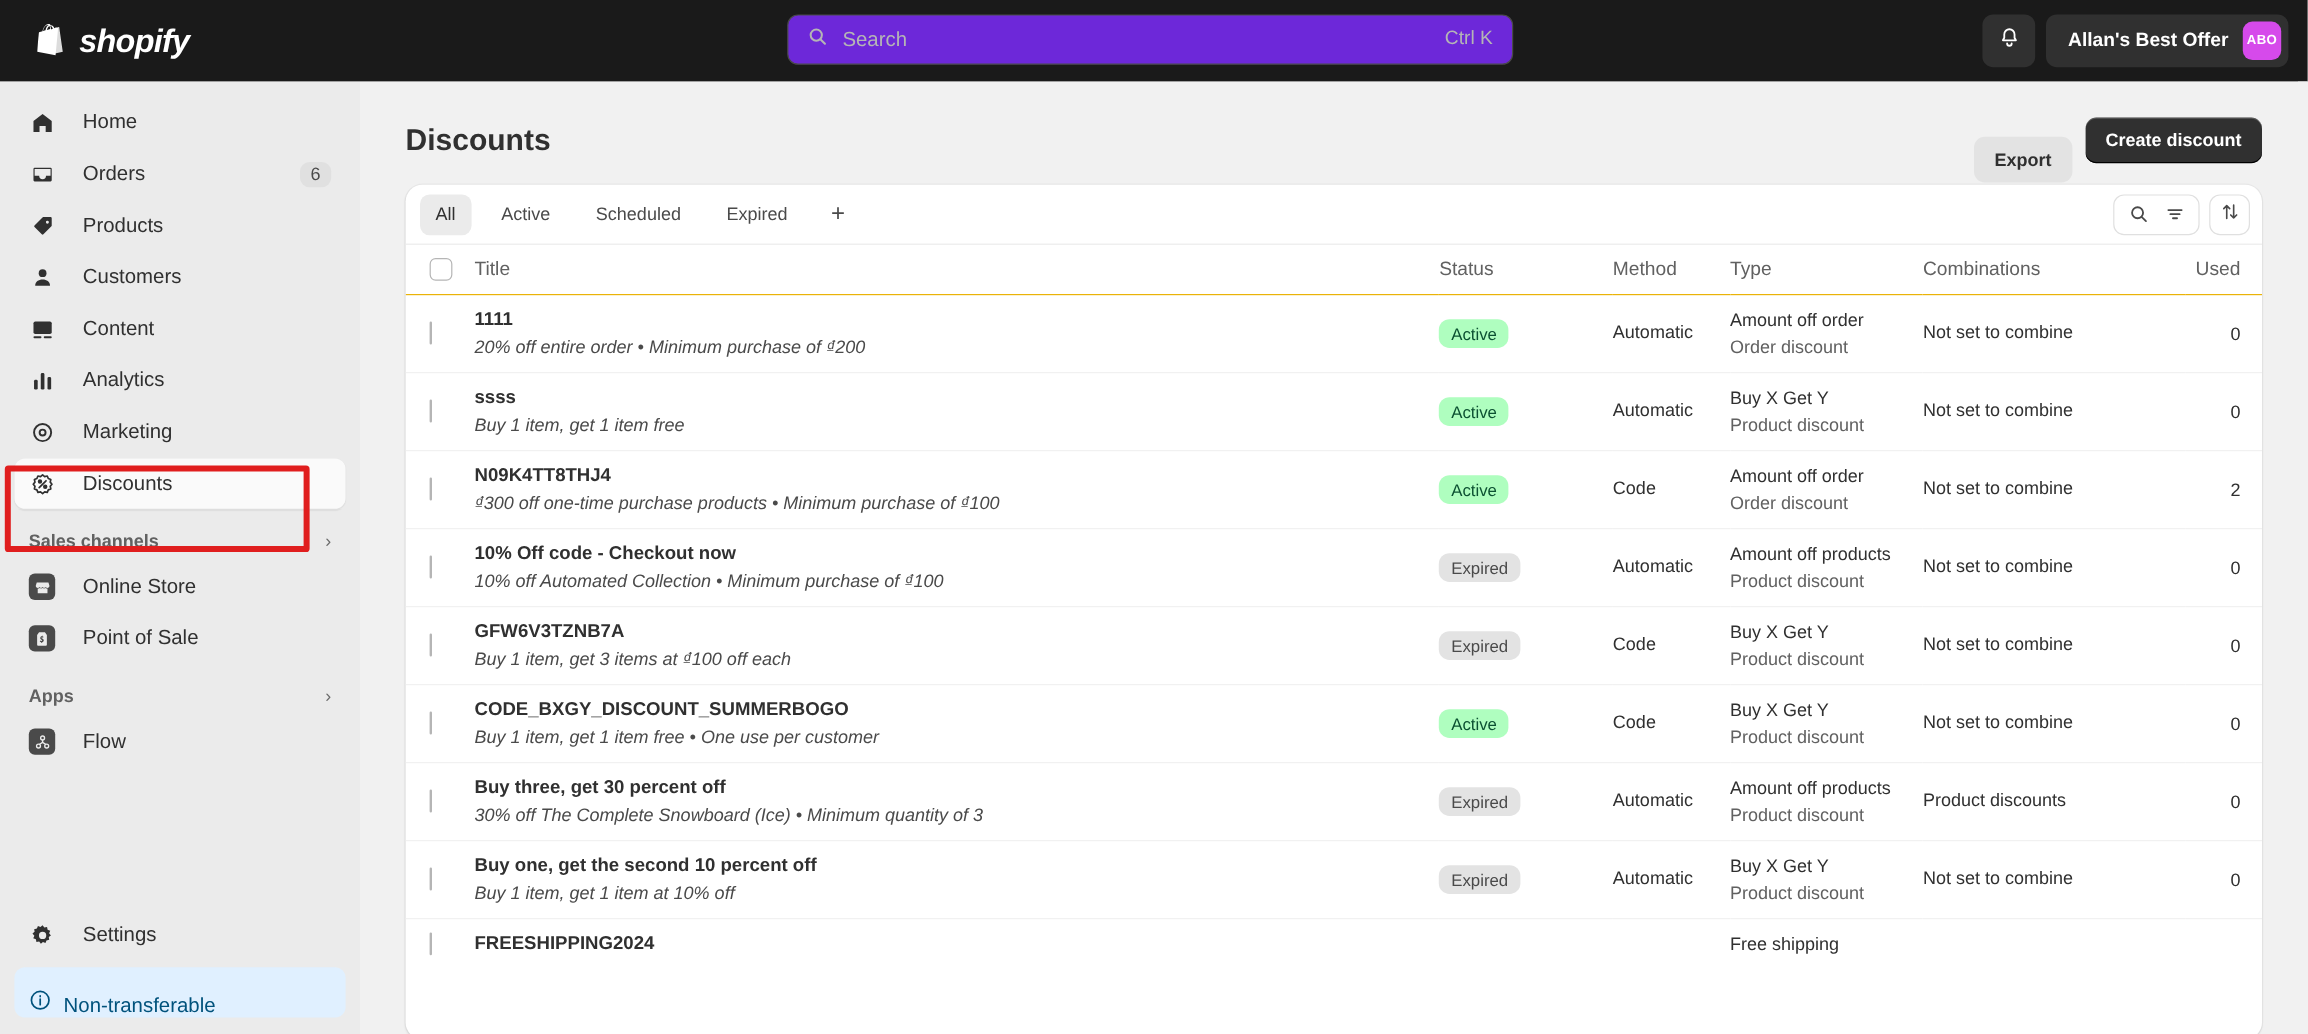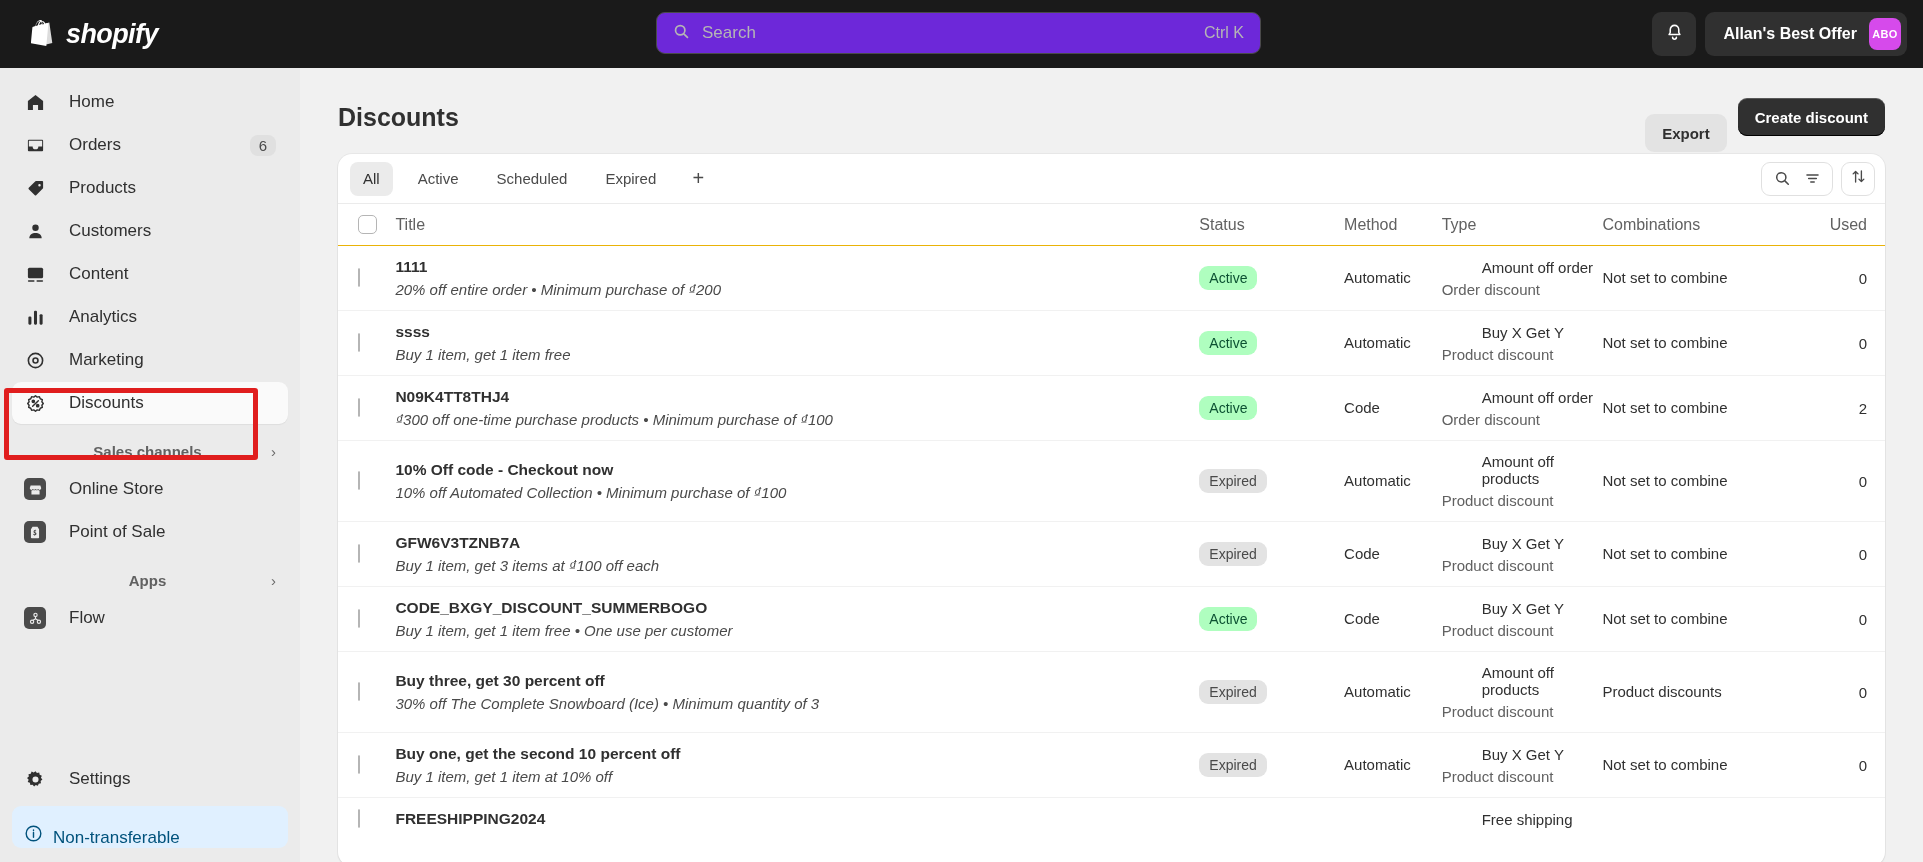--- a/index.html
+++ b/index.html
@@ -91,21 +91,21 @@
   .nav-label { font-size: 17px; color: #303030; flex: 1; }
   .nav-item.active { background: #fafafa; box-shadow: 0 1px 1px rgba(0,0,0,.06); }
   .nav-item.active .nav-label { font-weight: 500; }
   .badge-count {
     background: #e0e0e0; color: #4a4a4a;
     font-size: 15px; border-radius: 8px;
     padding: 2px 9px; min-width: 26px; text-align: center;
   }
   .section-head {
     display: flex; align-items: center;
-    margin: 14px 24px 4px 24px; height: 26px; cursor: pointer; text-align: center;
+    margin: 14px 24px 4px 24px; height: 26px; cursor: pointer;
   }
   .section-title {
     font-size: 15px; font-weight: 600; color: #616161; flex: 1;
   }
   .chev { color: #6b6b6b; font-size: 15px; }
   .sq-ic {
     width: 22px; height: 22px; border-radius: 5px;
     background: #4a4a4a; color: #ebebeb;
     display: flex; align-items: center; justify-content: center;
     font-size: 12px;
@@ -219,21 +219,21 @@
   }
   .t-title { font-size: 15.5px; font-weight: 600; color: #303030; cursor: pointer; }
   .t-sub { font-size: 15px; color: #4a4a4a; margin-top: 5px; font-style: italic; }
   .pill {
     display: inline-block; border-radius: 9px;
     padding: 2px 10px; font-size: 14px; line-height: 20px;
   }
   .pill.active  { background: #affebf; color: #0c5132; }
   .pill.expired { background: #e3e3e3; color: #4a4a4a; }
   .t-plain { font-size: 15px; color: #303030; }
-  .t-type { font-size: 15px; color: #303030; margin-left: 40px; }
+  .t-type { font-size: 15px; color: #303030; }
   .t-type2 { font-size: 15px; color: #616161; margin-top: 5px; }
   .t-used { font-size: 15px; color: #303030; text-align: right; padding-right: 18px; }
   .scroll-gut {
     position: absolute; right: 0; top: 68px;
     width: 8px; height: 794px; background: #f1f1f1;
   }
 </style>
 </head>
 <body>
 

